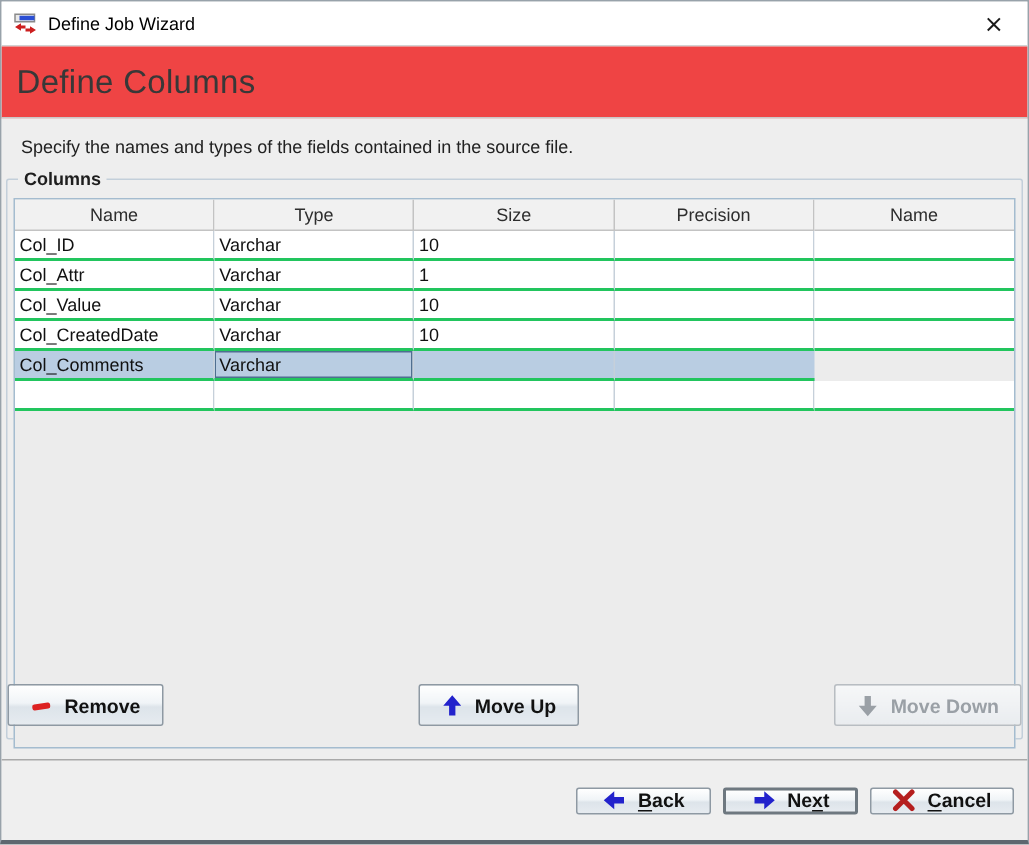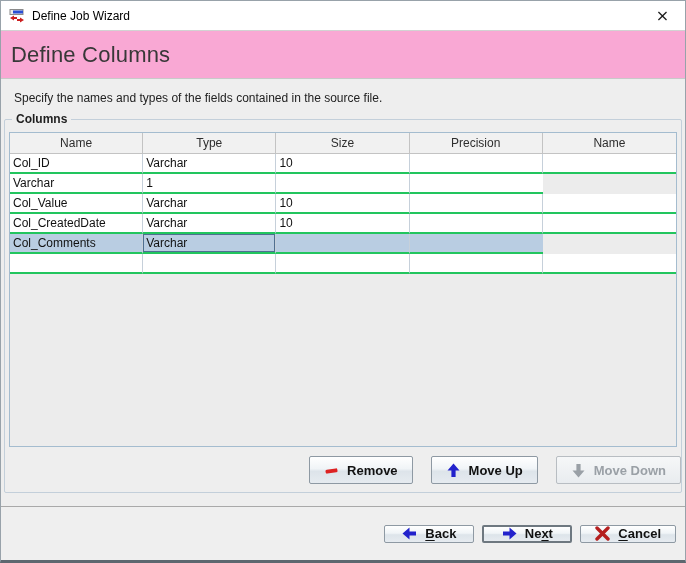--- a/index.html
+++ b/index.html
@@ -16,59 +16,59 @@
   }
   .titlebar .app-icon{ width:16px; height:16px; margin-right:7px; flex:0 0 auto; }
   .titlebar .title{ font-size:12px; color:#000; }
   .titlebar .close{
     margin-left:auto; width:45px; height:29px; display:flex; align-items:center; justify-content:center;
     font-size:16px; color:#1a1a1a; cursor:default; background:transparent; border:none;
     font-family:"DejaVu Sans",sans-serif;
   }
   
   .header-band{
-    height:48px; background:#f9a8d4; border-bottom:1px solid #c9c9c9;
+    height:48px; background:#ef4444; border-bottom:1px solid #c9c9c9;
     display:flex; align-items:center; padding-left:10px; flex:0 0 auto;
   }
   .header-band h1{ font-size:22px; font-weight:normal; color:#383838; letter-spacing:.2px; }
   
   .content{ flex:1 1 auto; background:#eeeeee; border-bottom:1px solid #a9a9a9; position:relative; }
   .subtitle{ margin:12px 0 0 13px; font-size:12px; color:#222; }
   
   .groupbox{
     position:relative; margin:14px 3px 0 3px; height:374px;
     border:1px solid #c3cfda; border-radius:2px;
   }
   .groupbox > .legend{
     position:absolute; top:-8px; left:7px; background:#eeeeee; padding:0 4px;
     font-size:12px; font-weight:bold; color:#1e1e1e;
   }
   
   .table-wrap{
-    position:absolute; left:4px; right:4px; top:12px; height:315px;
+    position:absolute; left:4px; right:4px; top:12px; height:367px;
     border:1px solid #a4bccf; background:#ececec; overflow:hidden;
   }
   .thead{ display:grid; grid-template-columns:repeat(5,1fr); }
   .th{
     height:21px; background:#f1f1f1; border-right:1px solid #c3c3c3; border-bottom:1px solid #c3c3c3;
     display:flex; align-items:center; justify-content:center; font-size:12px; color:#2e2e2e;
   }
   .th:last-child{ border-right:none; }
   .tr{ display:grid; grid-template-columns:repeat(5,1fr); }
   .td{
     height:20px; background:#ffffff; border-right:1px solid #c6d0da; border-bottom:2px solid #22c55e;
     font-size:12px; color:#111; padding:2px 0 0 3px; overflow:hidden; white-space:nowrap;
   }
   .td:last-child{ border-right:none; }
   .tr.selected .td{ background:#b9cde2; }
   .td.focused{ box-shadow:inset 0 0 0 1px #4f6f90; }
   
   .actions{
     position:absolute; left:0; right:0; top:333px; height:34px;
-    display:flex; align-items:center; justify-content:flex-end; gap:18px;
+    display:flex; align-items:center; justify-content:space-between; gap:18px;
   }
   
   .btn{
     height:28px; min-width:96px; padding:0 14px;
     display:inline-flex; align-items:center; justify-content:center; gap:8px;
     background:linear-gradient(to bottom,#ffffff 0%,#f0f4f7 45%,#dde4ea 55%,#e6ebf0 100%);
     border:1px solid #8e99a3; border-radius:2px;
     font-size:13px; font-weight:bold; color:#111; cursor:default;
     font-family:"Liberation Sans","DejaVu Sans",sans-serif;
   }
@@ -124,20 +124,21 @@
           </div>
         <div class="tbody">
             <div class="tr">
               <div class="td">Col_ID</div>
               <div class="td">Varchar</div>
               <div class="td">10</div>
               <div class="td"></div>
               <div class="td"></div>
             </div>
             <div class="tr">
+              <div class="td">Col_Attr</div>
               <div class="td">Varchar</div>
               <div class="td">1</div>
               <div class="td"></div>
               <div class="td"></div>
             </div>
             <div class="tr">
               <div class="td">Col_Value</div>
               <div class="td">Varchar</div>
               <div class="td">10</div>
               <div class="td"></div>

